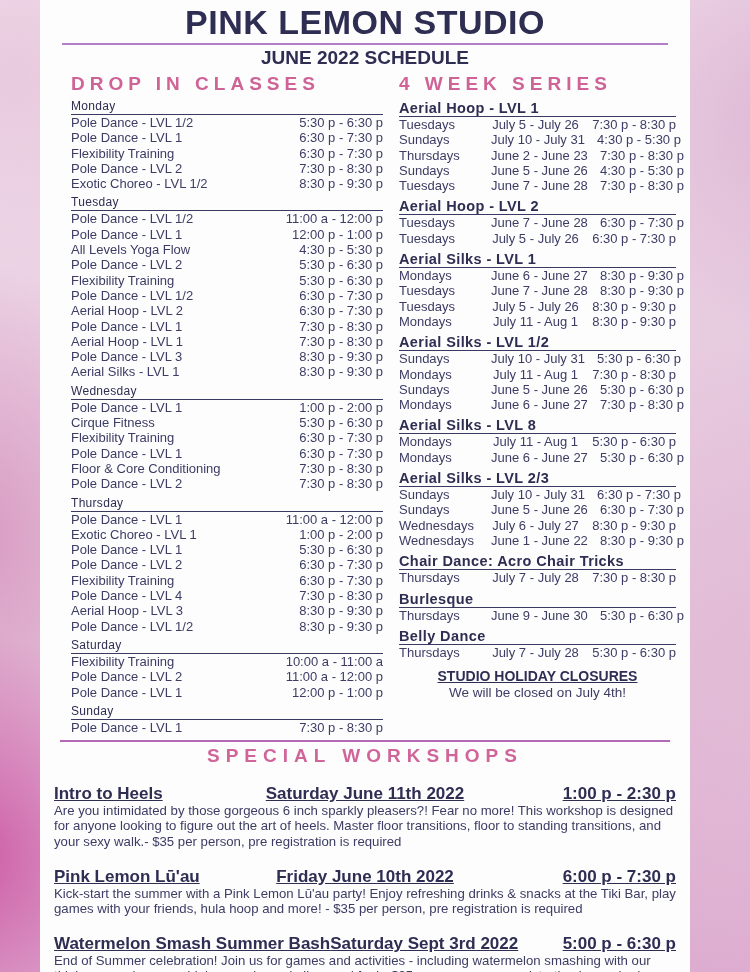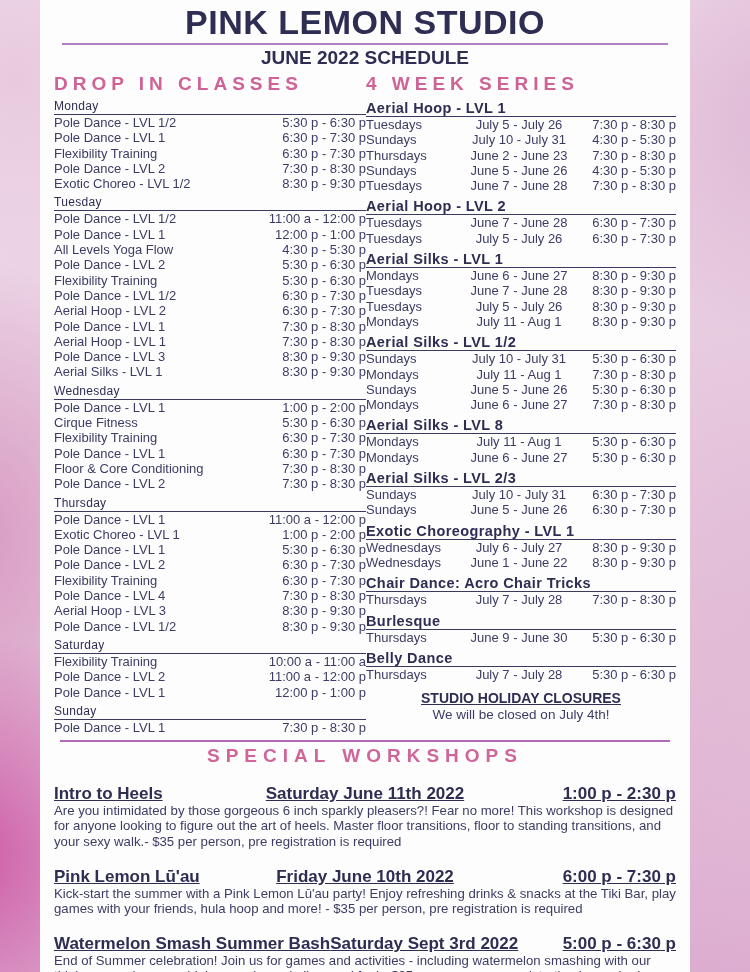--- a/index.html
+++ b/index.html
@@ -26,21 +26,21 @@
   .page-title{
     margin:1px 0 0;text-align:center;
     font-size:34px;font-weight:bold;letter-spacing:.5px;color:#2e2d52;
     line-height:38px;
   }
   .title-rule{height:2px;background:#b27fc6;margin:2px 8px 3px;}
   .page-subtitle{
     margin:0 0 3px;text-align:center;
     font-size:19px;font-weight:bold;color:#2e2d52;line-height:20px;
   }
-  .columns{display:flex;}
+  .columns{display:flex;gap:16px;margin-left:17px;}
   .col-left{width:312px;flex:none;}
   .col-right{flex:1;min-width:0;}
   .pink-heading{
     margin:2px 0 2px;color:#cf6396;font-size:19px;font-weight:bold;
     letter-spacing:5px;line-height:22px;white-space:nowrap;
   }
   .day-header{
     margin-top:3px;padding:1px 0 0;
     font-size:12px;font-weight:normal;color:#2e2d52;line-height:15px;
     border-bottom:1.5px solid #3a3a60;letter-spacing:.3px;
@@ -368,21 +368,20 @@
                 <span class="session-dates">July 10 - July 31</span>
                 <span class="session-time">6:30 p - 7:30 p</span>
               </div>
               <div class="session-row">
                 <span class="session-day">Sundays</span>
                 <span class="session-dates">June 5 - June 26</span>
                 <span class="session-time">6:30 p - 7:30 p</span>
               </div>
             </section>
             <section class="series-group">
-              <div class="group-title">Exotic Choreography - LVL 1</div>
               <div class="session-row">
                 <span class="session-day">Wednesdays</span>
                 <span class="session-dates">July 6 - July 27</span>
                 <span class="session-time">8:30 p - 9:30 p</span>
               </div>
               <div class="session-row">
                 <span class="session-day">Wednesdays</span>
                 <span class="session-dates">June 1 - June 22</span>
                 <span class="session-time">8:30 p - 9:30 p</span>
               </div>

